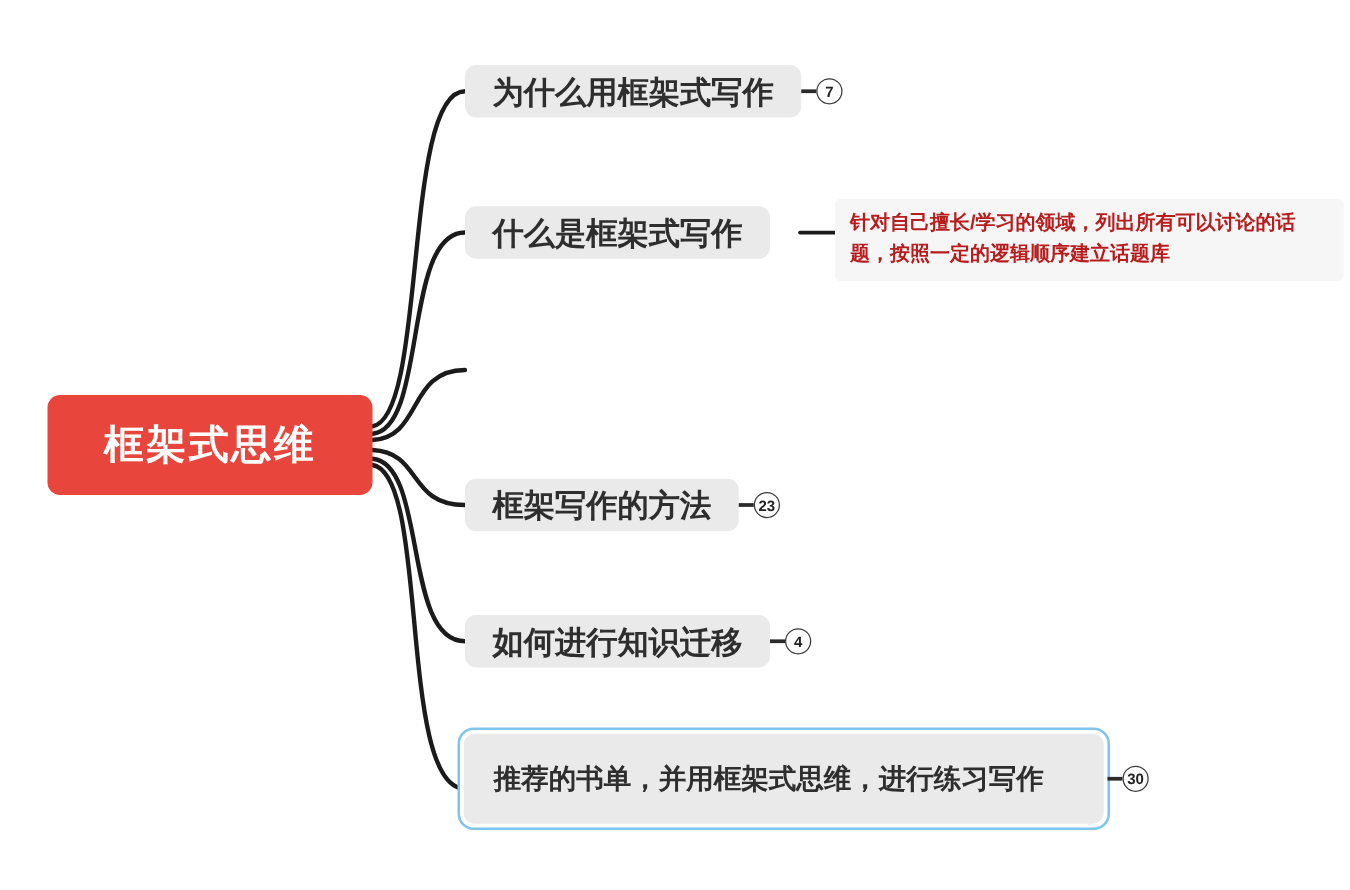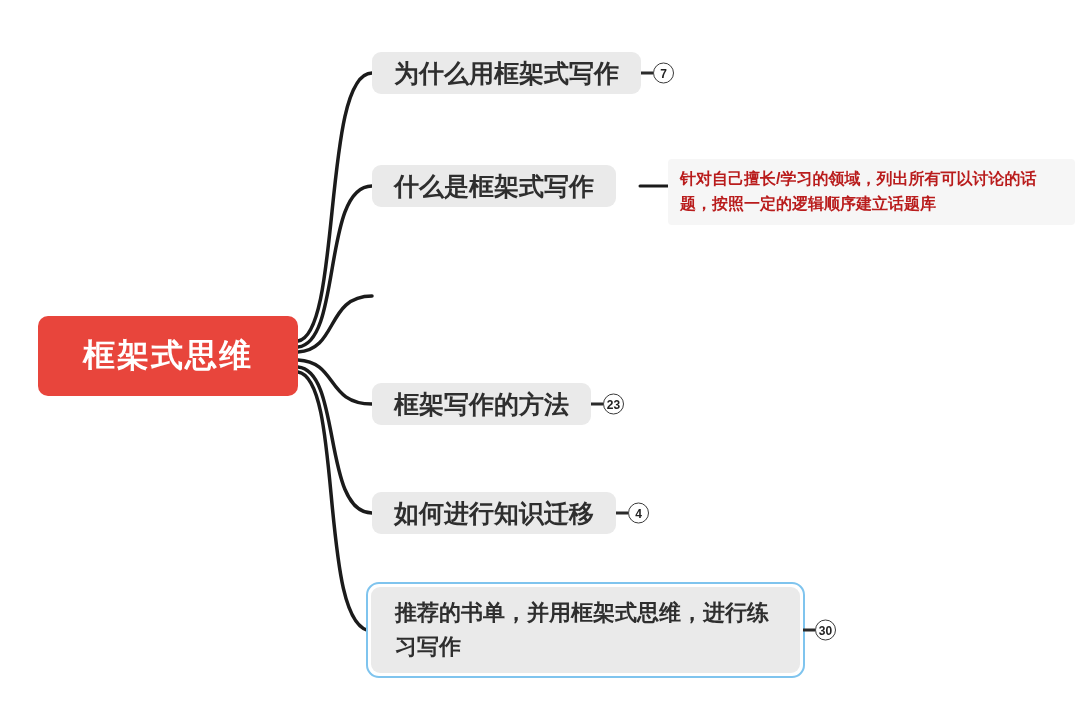--- a/index.html
+++ b/index.html
@@ -60,25 +60,25 @@
     left: 366px; top: 582px;
     border: 2px solid var(--selection, #7fc4ee);
     border-radius: 13px;
     padding: 3px;
     background: #ffffff;
     box-sizing: border-box;
   }
   .node.multiline {
     position: static;
     height: auto;
-    width: 429px;
+    width: 512px;
     white-space: normal;
     font-size: 22px;
     line-height: 1.55;
-    padding: 9px 24px;
+    padding: 19px 24px;
     justify-content: flex-start;
     text-align: left;
   }
   
   .badge {
     position: absolute;
     left: 100%;
     top: 50%;
     transform: translateY(-50%);
     display: flex;

